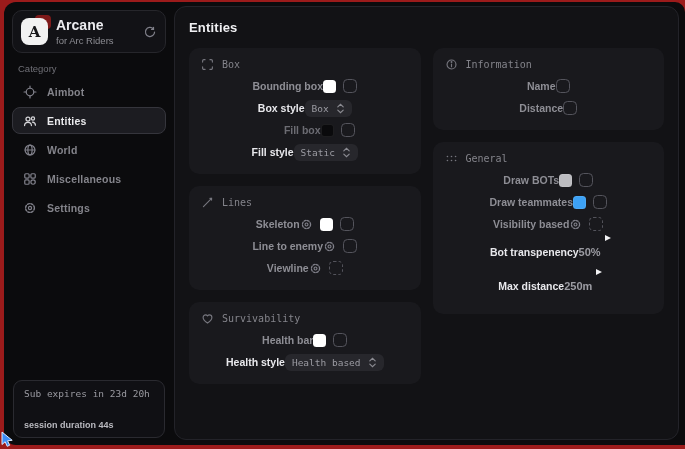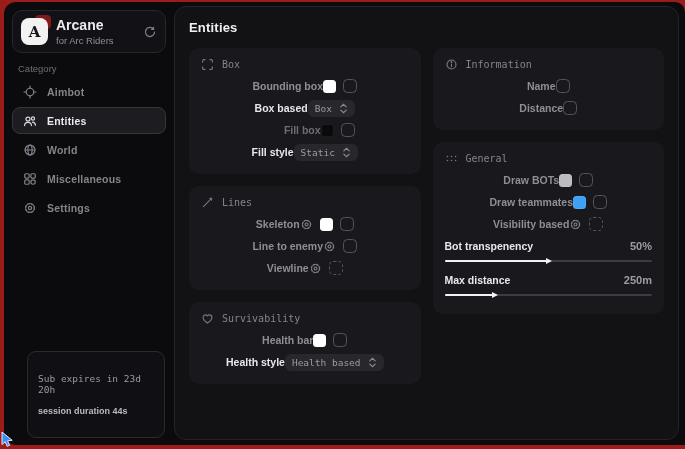--- a/index.html
+++ b/index.html
@@ -28,24 +28,24 @@
 
   .category { margin:10px 0 4px 14px; font-size:9.5px; color:#6f6f76; }
   .menu { padding:0 8px; }
   .menu-item { display:flex; align-items:center; gap:10px; height:27px; padding:0 10px;
                border:1px solid transparent; border-radius:8px; margin-bottom:2px;
                color:#84848b; cursor:pointer; }
   .menu-item .menu-label { font-size:10.5px; font-weight:bold; letter-spacing:.2px; }
   .menu-item.active { background:#1c1c21; border-color:#35353c; color:#e9e9ec; }
   .menu-item.active .icon { color:#d6d6da; }
 
-  .sub-box { position:absolute; left:23px; right:9px; bottom:7px; padding:21px 10px;
+  .sub-box { position:absolute; left:9px; right:9px; bottom:7px; padding:7px 10px;
              border:1px solid #2a2a30; border-radius:9px; background:#101014; }
   .sub-line1 { font-family:"DejaVu Sans Mono", monospace; font-size:9.5px; color:#9a9aa1; }
-  .sub-line2 { font-size:9px; font-weight:bold; color:#b9b9bf; margin-top:11px; }
+  .sub-line2 { font-size:9px; font-weight:bold; color:#b9b9bf; margin-top:21px; }
 
   
   .panel { position:absolute; left:170px; top:4px; right:6px; bottom:5px;
            background:#121215; border:1px solid #232329; border-radius:12px; padding:13px 14px; }
   .title { font-size:13px; font-weight:bold; color:#f0f0f3; letter-spacing:.2px; }
   .columns { display:flex; gap:12px; margin-top:13px; align-items:flex-start; }
   .col { display:flex; flex-direction:column; gap:12px; width:237px; }
 
   .card { background:#19191d; border-radius:10px; padding:10px 12px 11px; }
   .card-head { display:flex; align-items:center; gap:8px; margin-bottom:4px; }
@@ -63,21 +63,21 @@
               background:transparent; cursor:pointer; }
   .checkbox.dashed { border-style:dashed; }
 
   .dropdown { display:inline-flex; align-items:center; gap:7px; background:#27272c;
               border:none; border-radius:6px; padding:3px 7px; cursor:pointer;
               font-family:"DejaVu Sans Mono", monospace; font-size:9.5px; color:#9b9ba2; }
   .dropdown .icon { color:#8b8b92; }
 
   .gear-btn { cursor:pointer; }
 
-  .slider-row { display:flex; flex-direction:column; justify-content:center; height:34px; gap:6px; }
+  .slider-row { display:flex; flex-direction:row; justify-content:center; height:34px; gap:6px; }
   .slider-top { display:flex; justify-content:space-between; align-items:center; }
   .row-value { font-size:11px; font-weight:bold; color:#9c9ca3; }
   .slider { position:relative; height:7px; cursor:pointer; }
   .slider-track { position:absolute; left:0; right:0; top:2.5px; height:2px; background:#3c3c42; border-radius:2px; }
   .slider-fill { position:absolute; left:0; top:2.5px; height:2px; background:#f2f2f4; border-radius:2px; }
   .slider-thumb { position:absolute; top:0; transform:translateX(-2px); width:0; height:0;
                   border-left:6px solid #f2f2f4; border-top:3.5px solid transparent; border-bottom:3.5px solid transparent; }
 
   .cursor { position:absolute; left:1px; bottom:-4px; }
 </style>
@@ -184,21 +184,21 @@
               <span class="card-title">Box</span>
             </div>
             <div class="row">
               <span class="row-label">Bounding box</span>
               <span class="controls">
                 <span class="swatch" style="background: rgb(255, 255, 255);"></span>
                 <span class="checkbox"></span>
               </span>
             </div>
             <div class="row">
-              <span class="row-label bright">Box based</span>
+              <span class="row-label bright">Box style</span>
               <span class="controls">
                 <button class="dropdown">
                   <span>Box</span>
                   <span class="icon">
                     <svg width="9" height="11" viewBox="0 0 10 12" fill="none" stroke="currentColor" stroke-width="1.3" stroke-linecap="round">
                         <path d="M2 4.2 5 1.4l3 2.8M2 7.8l3 2.8 3-2.8"></path>
                       </svg>
                   </span>
                 </button>
               </span>

